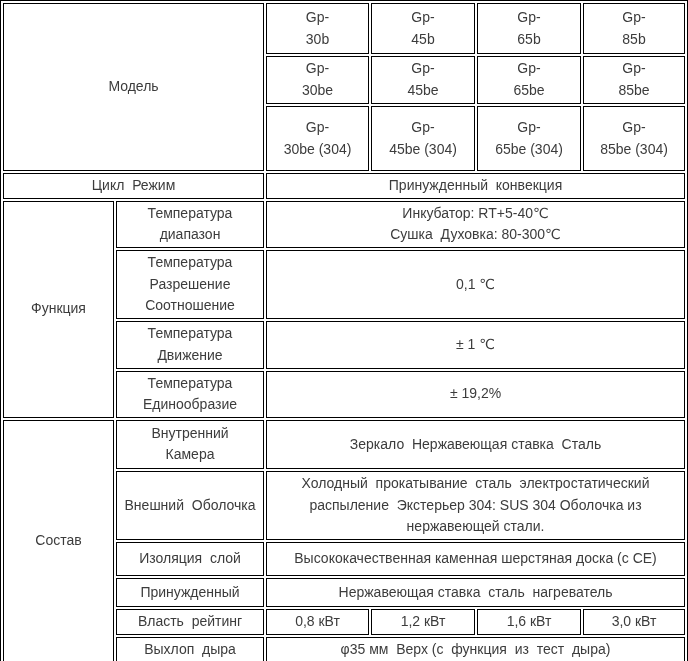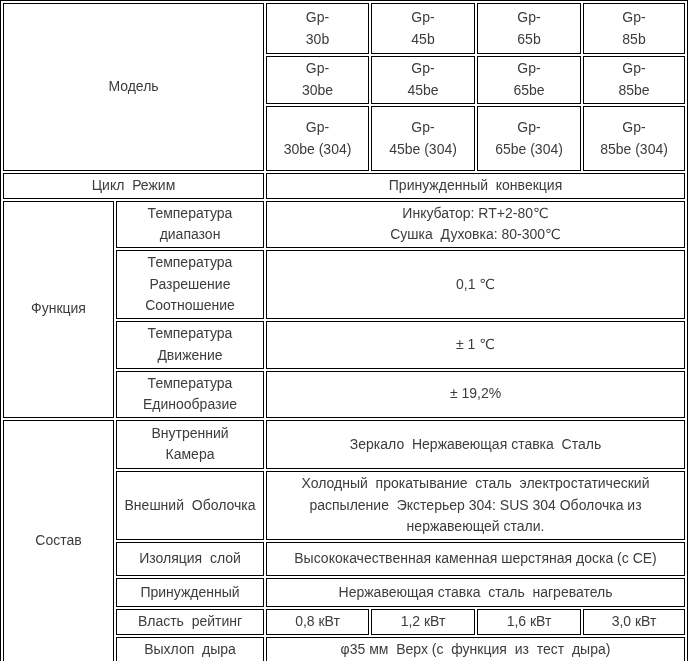--- a/index.html
+++ b/index.html
@@ -97,21 +97,21 @@
 85be (304)</td>
       </tr>
       <tr class="r4">
         <td colspan="2">Цикл  Режим</td>
         <td colspan="4">Принужденный  конвекция</td>
       </tr>
       <tr class="r5">
         <td rowspan="4">Функция</td>
         <td>Температура
 диапазон</td>
-        <td colspan="4">Инкубатор: RT+2-80℃
+        <td colspan="4">Инкубатор: RT+5-40℃
 Сушка  Духовка: 80-300℃</td>
       </tr>
       <tr class="r6">
         <td>Температура
 Разрешение
 Соотношение</td>
         <td colspan="4">0,1 ℃</td>
       </tr>
       <tr class="r7">
         <td>Температура

